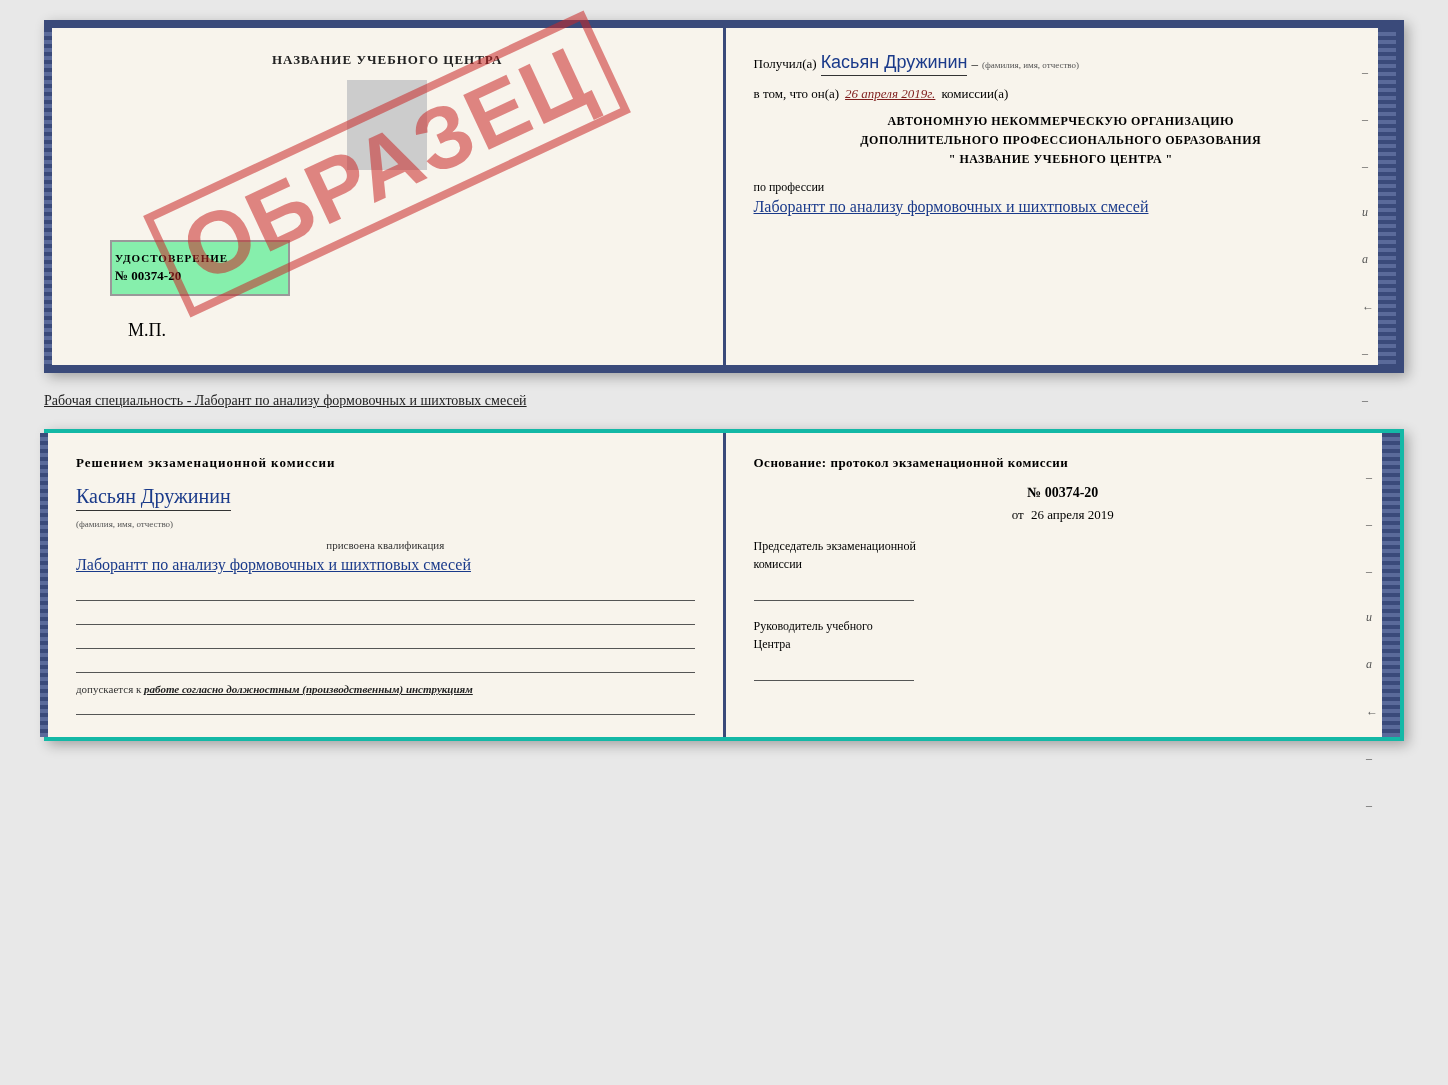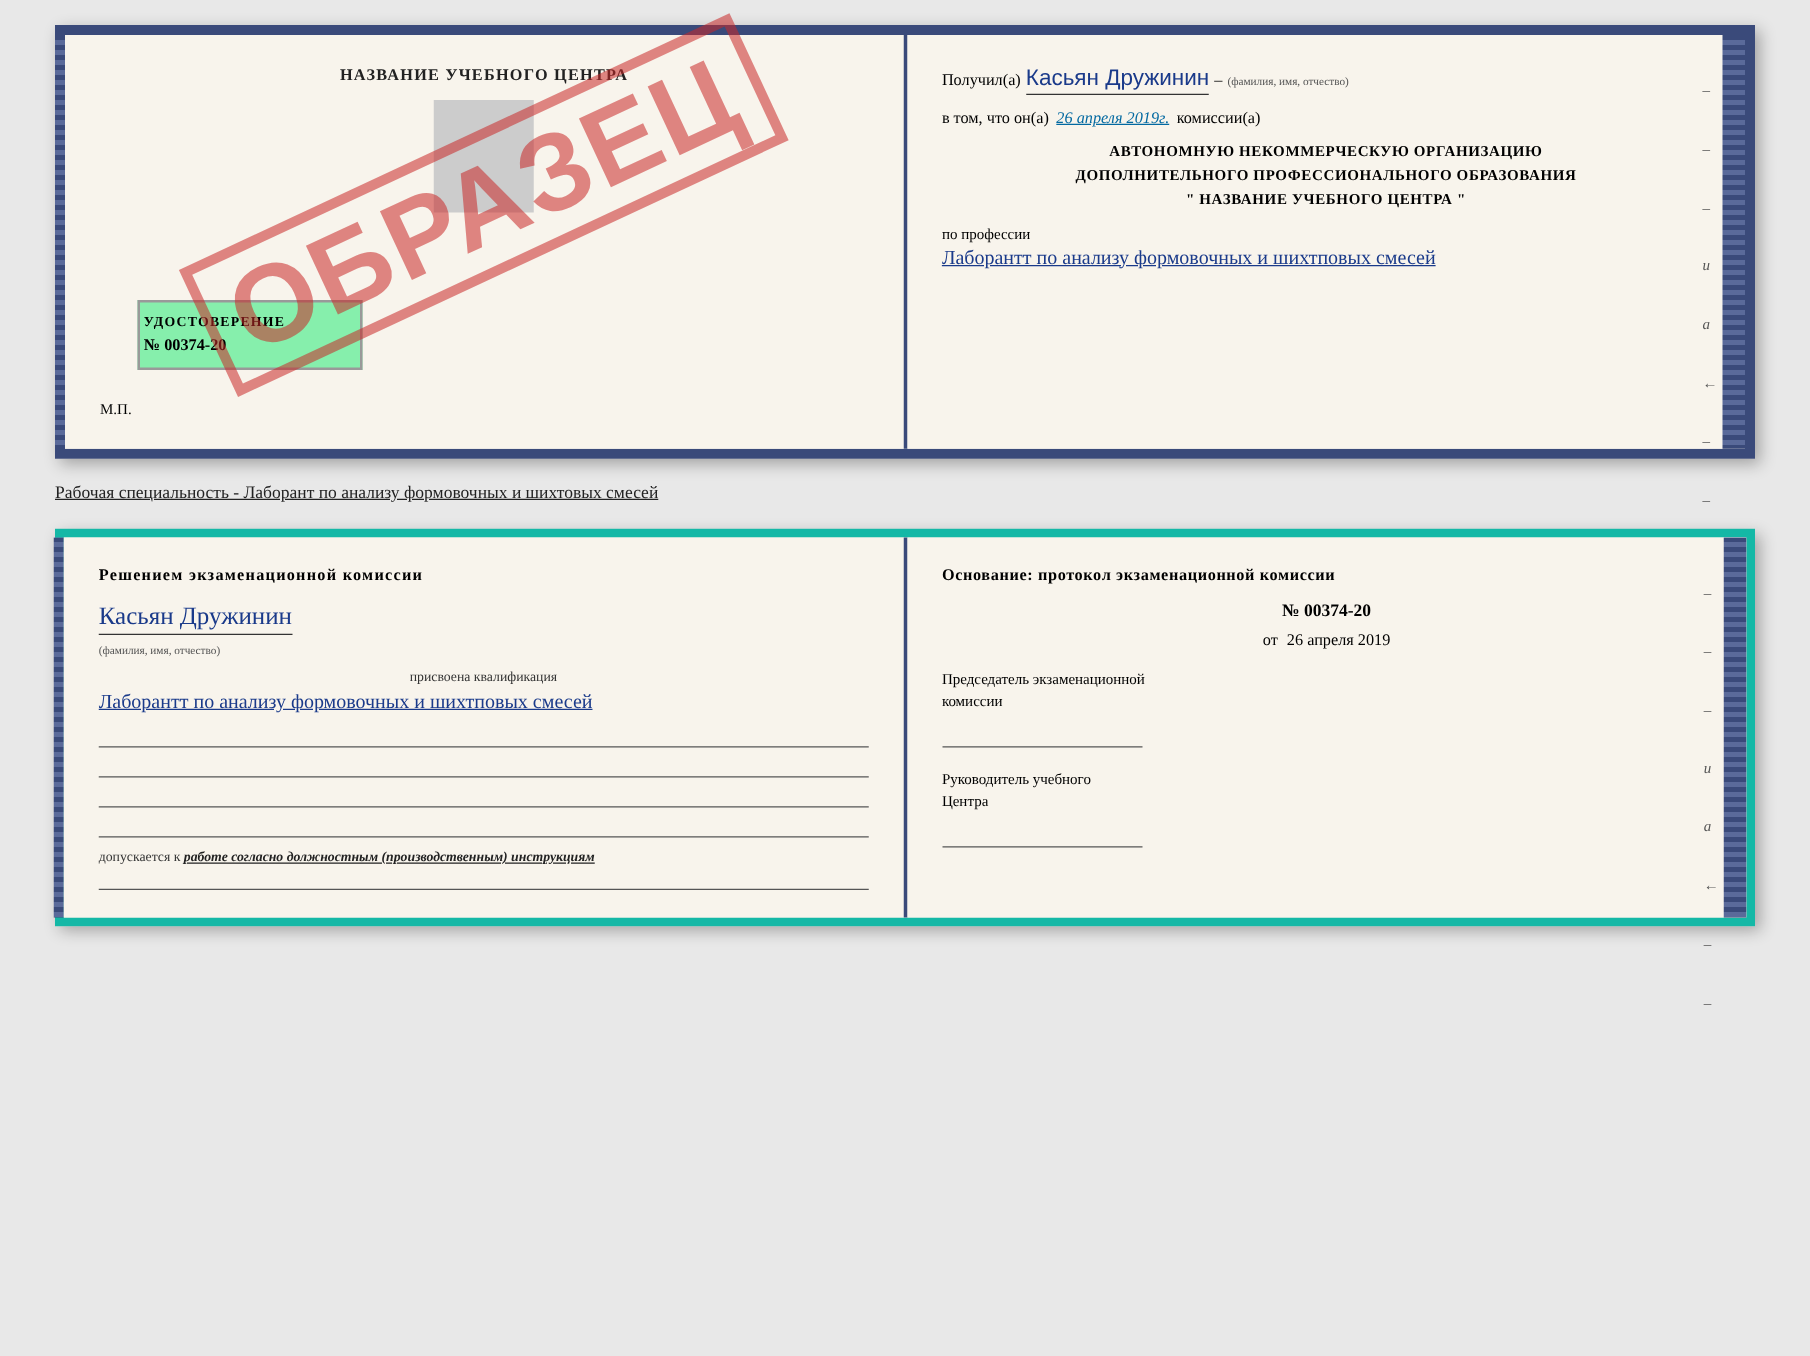--- a/index.html
+++ b/index.html
@@ -108,22 +108,23 @@
       font-weight: bold;
     }
 
     .vydano-line {
       font-size: 12px;
       margin-top: 40px;
       color: #222;
     }
 
     .mp-line {
-      font-size: 12px;
+      font-size: 18px;
       margin-top: 8px;
+      margin-left: 48px;
     }
 
     
     .poluchil-line {
       font-size: 13px;
       margin-bottom: 4px;
       display: flex;
       align-items: baseline;
       gap: 4px;
       flex-wrap: wrap;
@@ -149,21 +150,21 @@
       margin: 10px 0;
       display: flex;
       align-items: baseline;
       gap: 6px;
       flex-wrap: wrap;
     }
 
     .date-handwritten {
       font-family: 'Comic Sans MS', cursive;
       font-size: 13px;
-      color: #0369a1;
+      color: #7f1d1d;
       text-decoration: underline;
       font-style: italic;
     }
 
     .org-block {
       text-align: center;
       font-size: 12px;
       font-weight: bold;
       letter-spacing: 0.5px;
       line-height: 1.6;
@@ -218,21 +219,21 @@
       font-size: 14px;
       color: #222;
       padding: 4px 0;
       text-decoration: underline;
     }
 
     
     .cert-book-bottom {
       width: 1360px;
       background: #f5f0e8;
-      border: 7px solid #14b8a6;
+      border: 4px solid #14b8a6;
       display: flex;
       position: relative;
       box-shadow: 4px 4px 12px rgba(0,0,0,0.3);
     }
 
     .bottom-left, .bottom-right {
       flex: 1;
       padding: 22px 28px;
       position: relative;
     }

